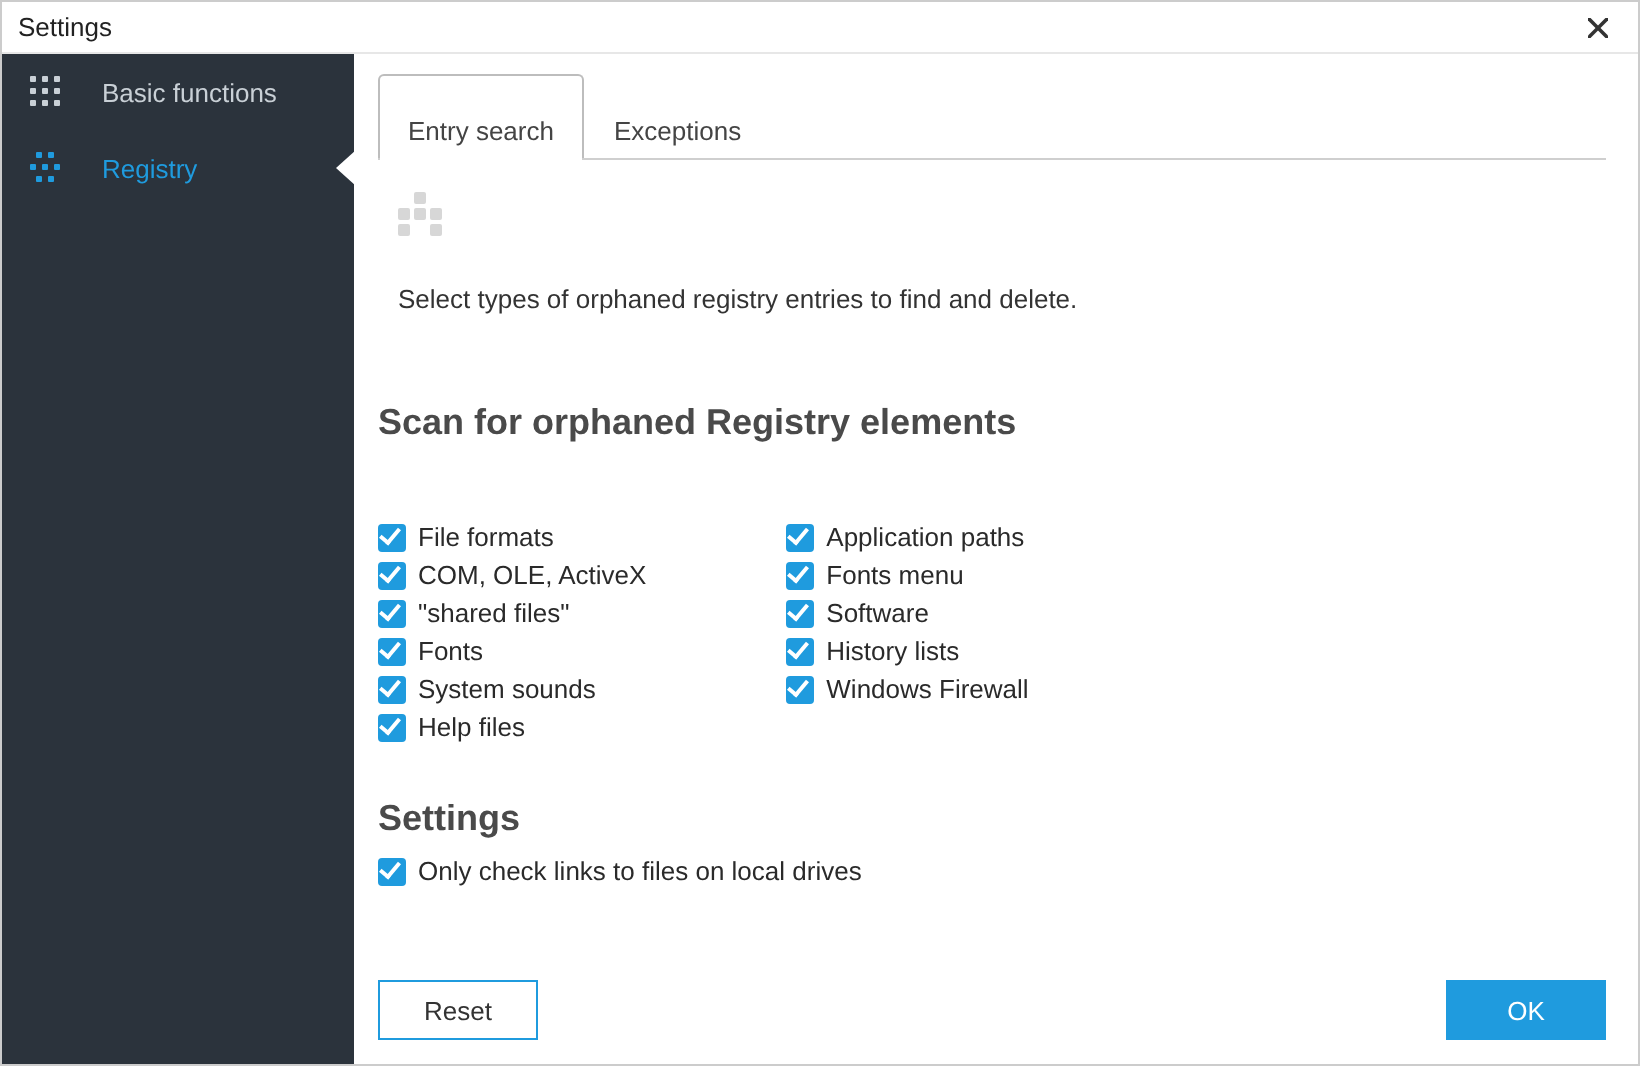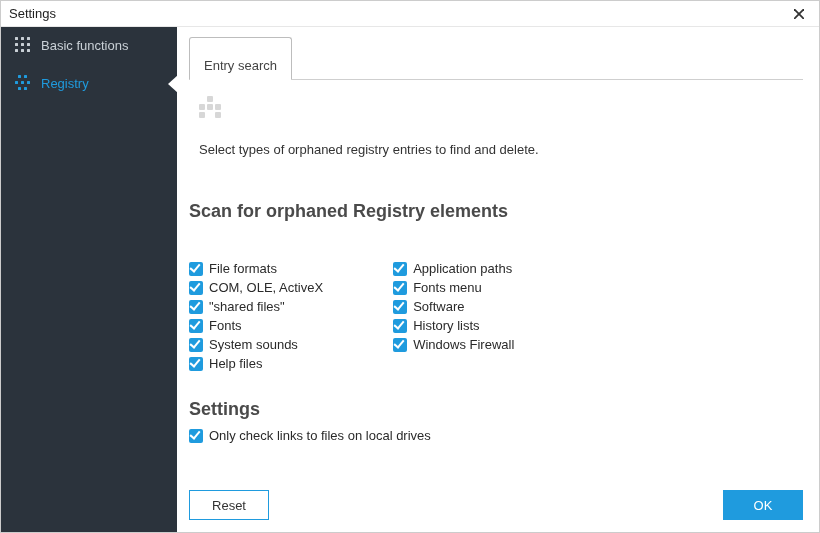--- a/index.html
+++ b/index.html
@@ -39,24 +39,24 @@
   
   .sidebar {
     width: 176px;
     background: #2b333c;
     color: #c9d0d6;
     position: relative;
     flex-shrink: 0;
   }
   .side-item {
     display: flex;
-    align-items: flex-end;
-    gap: 10px;
+    align-items: center;
+    gap: 20px;
     height: 38px;
-    padding: 12px 14px;
+    padding: 0 14px;
     cursor: default;
     position: relative;
   }
   .side-item.active { color: #1f9bde; }
   .side-item .label { font-size: 13px; }
   .side-item .ico { width: 16px; height: 16px; position: relative; flex-shrink: 0; }
   .dots-grid { position: relative; width: 16px; height: 16px; }
   .dots-grid span {
     position: absolute; width: 3px; height: 3px; background: currentColor; border-radius: 0.5px;
   }
@@ -231,20 +231,21 @@
         </span>
       </span>
       <span class="label">Registry</span>
     </div>
   </nav>
 
   <section class="content">
 
     <div class="tabbar">
       <div class="tab active">Entry search</div>
+      <div class="tab">Exceptions</div>
     </div>
 
     <div class="intro">
       <div class="intro-ico">
         <span class="hidden"></span>
           <span></span>
           <span class="hidden"></span>
         <span></span>
           <span></span>
           <span></span>

